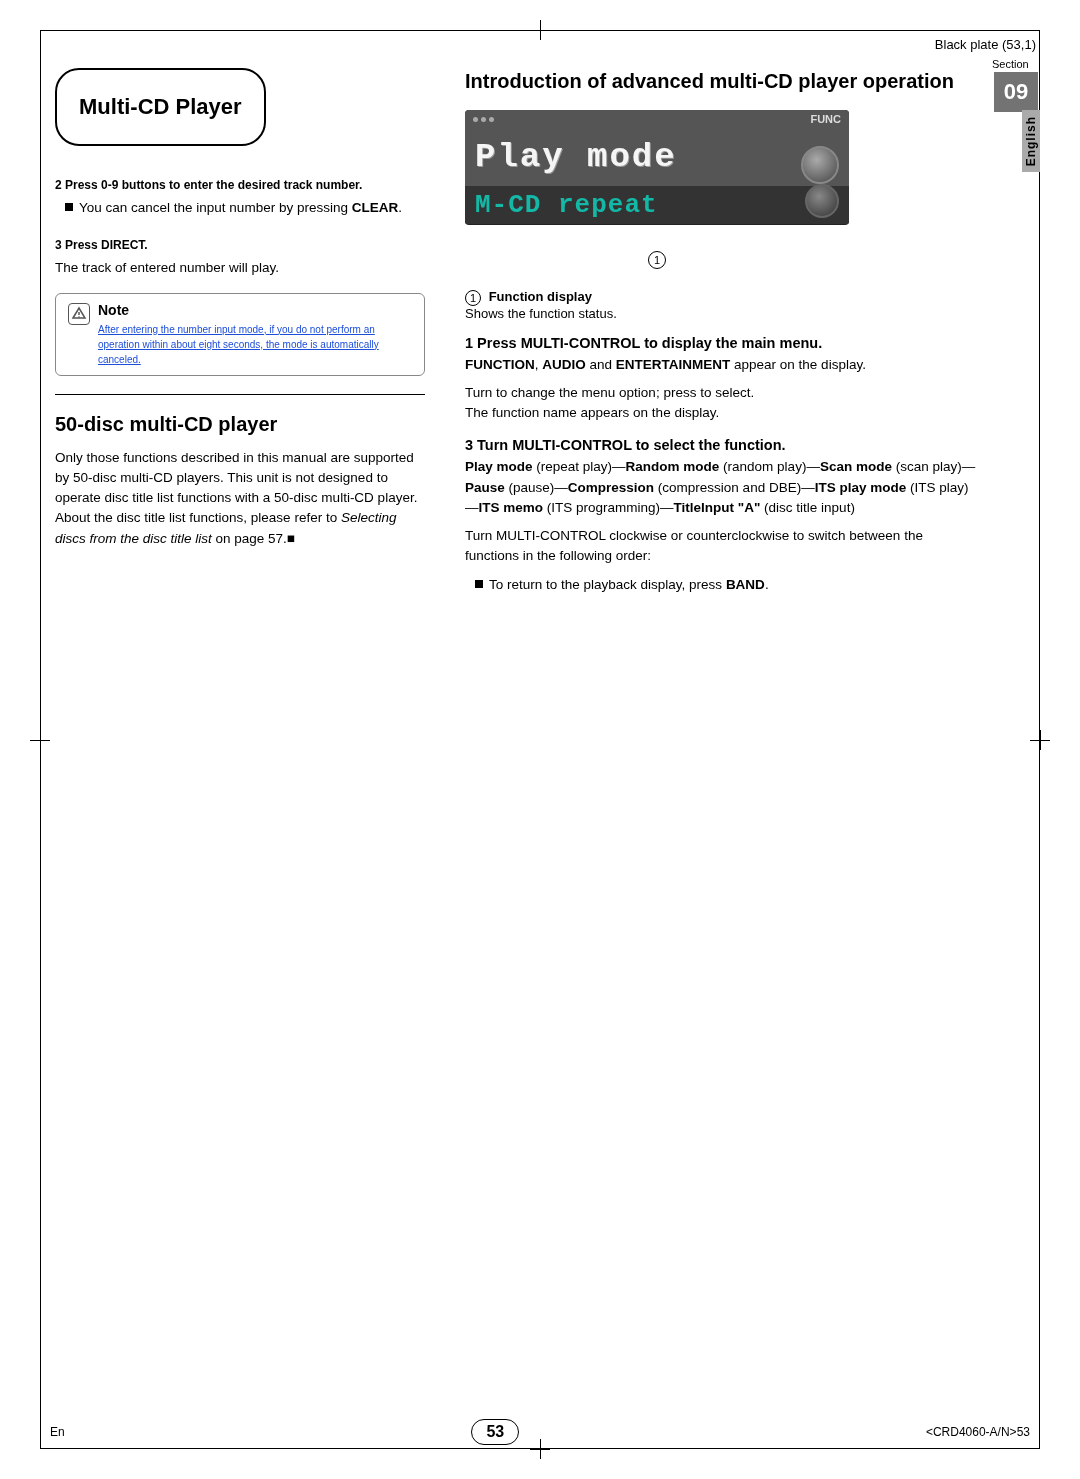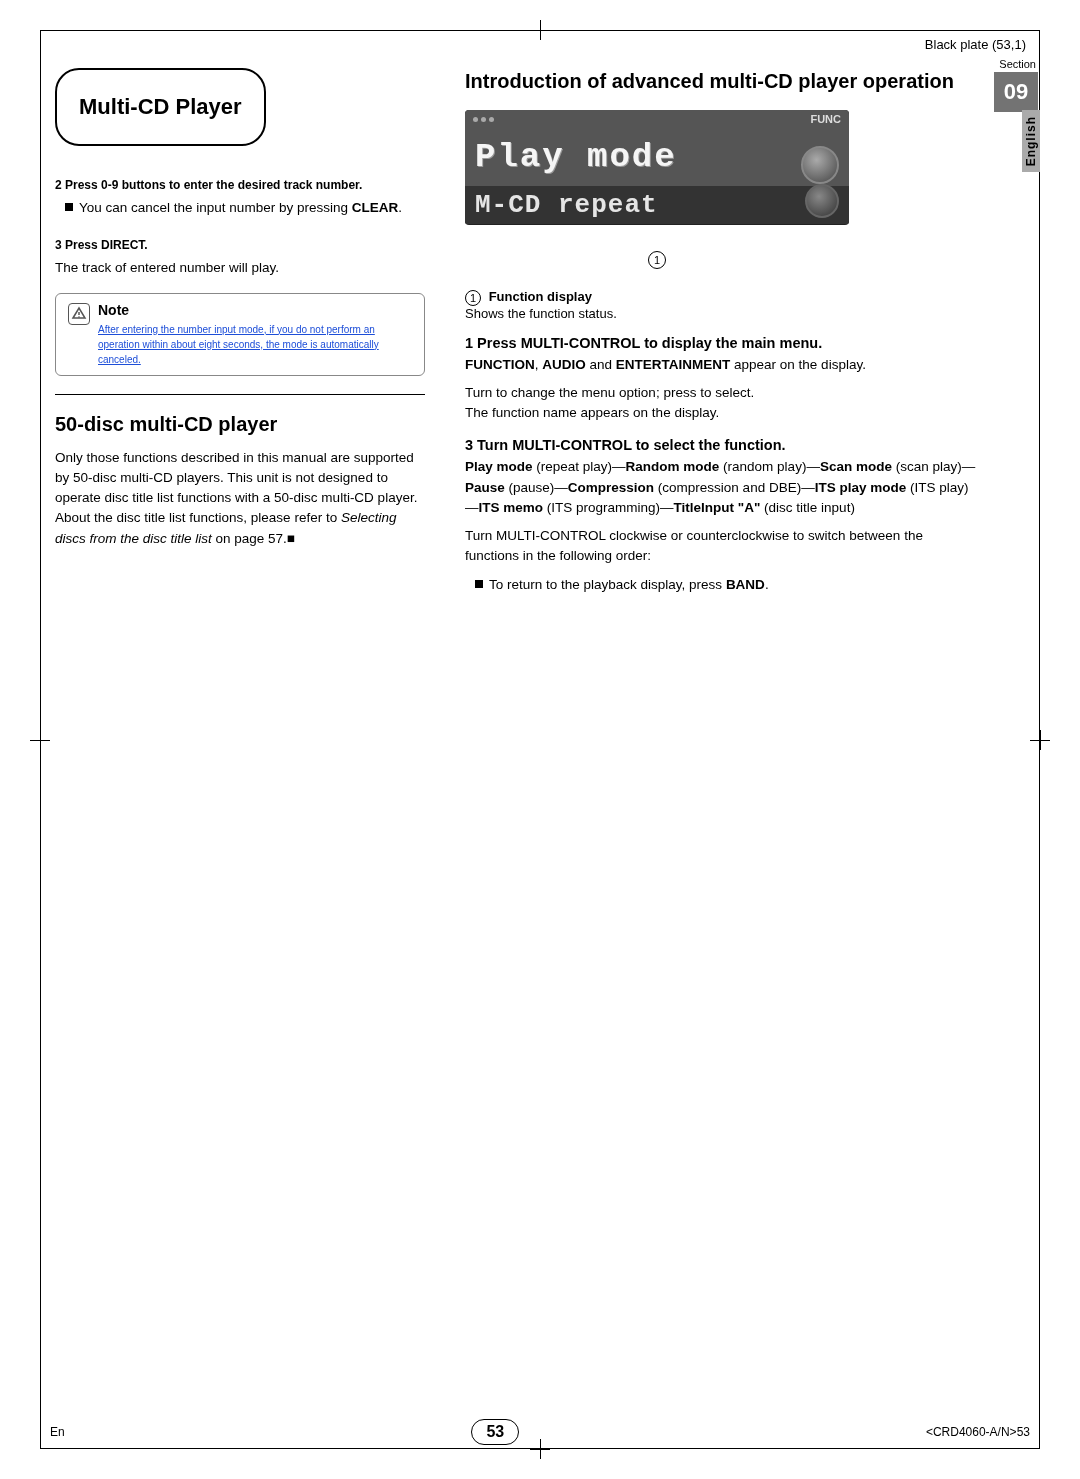--- a/index.html
+++ b/index.html
@@ -97,38 +97,38 @@
     
     .header {
       position: absolute;
       top: 30px;
       left: 40px;
       right: 40px;
       height: 28px;
       display: flex;
       justify-content: space-between;
       align-items: center;
-      padding: 0 14px;
+      padding: 0 4px;
       font-size: 13px;
     }
 
     
     .section-tab {
       position: absolute;
       top: 58px;
       right: 40px;
       width: 48px;
       display: flex;
       flex-direction: column;
       align-items: center;
     }
     .section-label {
       font-size: 11px;
       color: #000;
-      text-align: right;
+      text-align: left;
       width: 100%;
       padding-right: 4px;
       margin-bottom: 2px;
     }
     .section-number-box {
       width: 44px;
       height: 40px;
       background: #737373;
       color: #fff;
       display: flex;
@@ -355,21 +355,21 @@
     .display-bottom-bar {
       height: 38px;
       background: #333;
       display: flex;
       align-items: center;
       padding: 4px 10px;
     }
     .display-mcd-repeat {
       font-size: 26px;
       font-weight: bold;
-      color: #e5e5e5;
+      color: #14b8a6;
       font-family: 'Courier New', monospace;
       letter-spacing: 1px;
     }
     .display-knob2 {
       position: absolute;
       right: 10px;
       bottom: 6px;
       width: 34px;
       height: 34px;
       background: radial-gradient(circle at 40% 35%, #888, #333);

